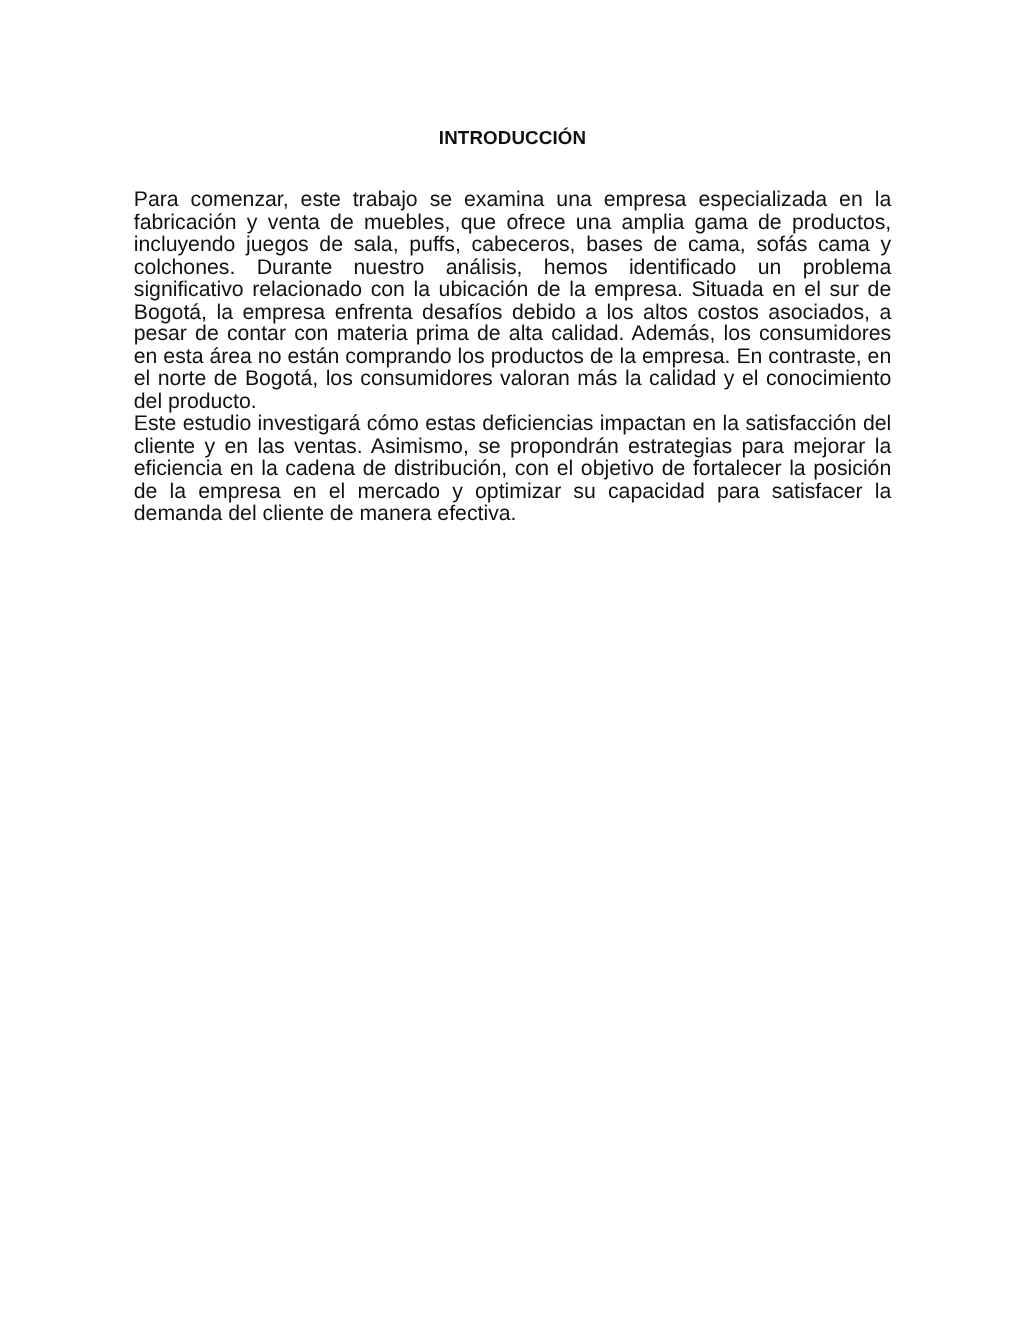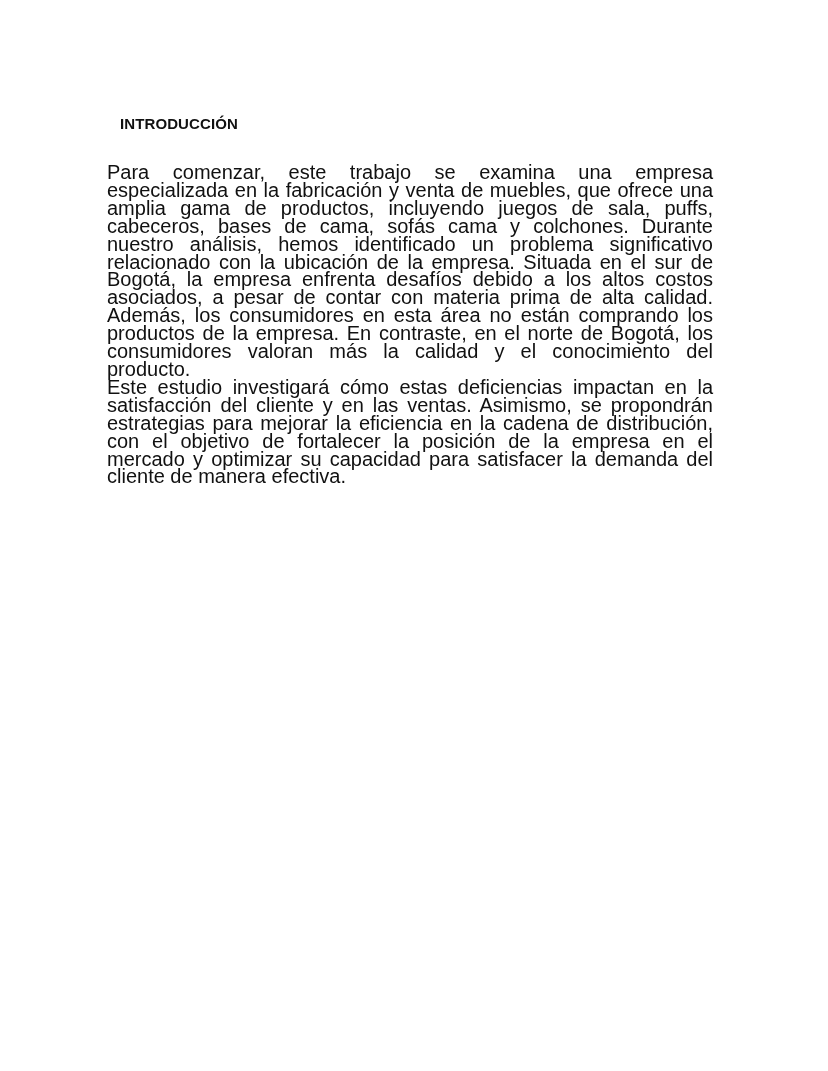--- a/index.html
+++ b/index.html
@@ -18,26 +18,27 @@
     .page {
       position: absolute;
       left: 107px;
       top: 101px;
       width: 606px;
     }
     .title {
       font-weight: bold;
       font-size: 15px;
       line-height: 20px;
-      margin: 13px;
+      margin: 0;
       letter-spacing: 0.1px;
+      text-align: center;
     }
     .body-text {
       margin-top: 30px;
-      font-size: 20px;
+      font-size: 17px;
       line-height: 17.9px;
       text-align: justify;
     }
     .para {
       margin: 0;
       text-align: justify;
     }
   </style>
 </head>
 <body>

